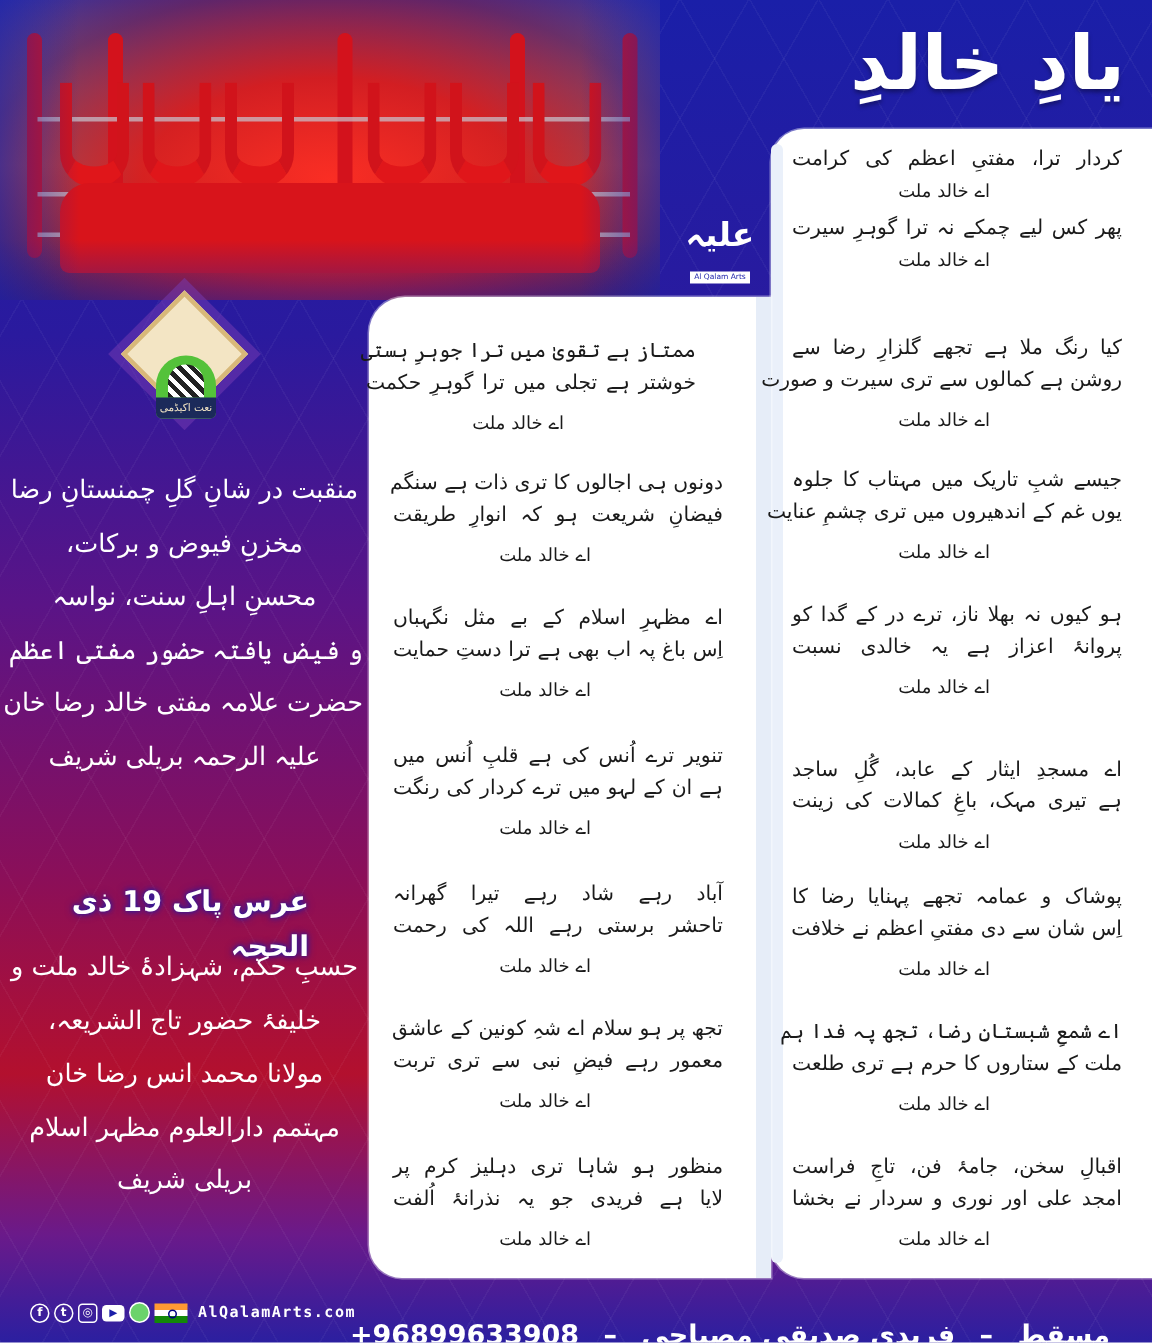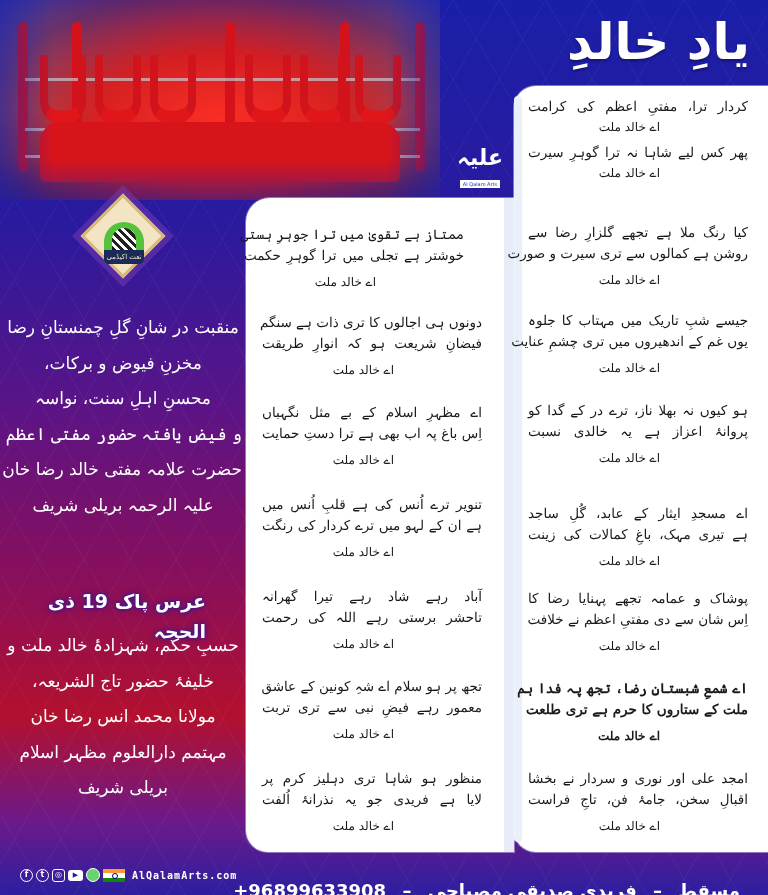--- a/index.html
+++ b/index.html
@@ -66,21 +66,21 @@
   .stanza .line { display: block; font-size: 13.5px; line-height: 21px; white-space: nowrap; text-align-last: justify; }
   .stanza .refrain { display: block; font-size: 12px; line-height: 20px; text-align: right; text-align-last: right; padding-right: 88px; margin-top: 6px; }
 
   
   .emblem {
     position: absolute; left: 93px; top: 206px; width: 60px; height: 60px;
     transform: rotate(45deg); background: #f3e5c4; border: 3px solid #d8b879;
     box-shadow: 0 0 0 6px rgba(120,60,180,0.5);
   }
   .emblem-inner {
-    position: absolute; left: 104px; top: 222px; width: 40px; height: 42px;
+    position: absolute; left: 104px; top: 237px; width: 40px; height: 42px;
     border-radius: 20px 20px 4px 4px; background: #54c23a; overflow: hidden;
   }
   .emblem-dome { position: absolute; left: 8px; top: 6px; width: 24px; height: 22px; background: repeating-linear-gradient(45deg, #222 0 3px, #fff 3px 6px); border-radius: 12px 12px 0 0; }
   .emblem-plate { position: absolute; left: 0; bottom: 0; width: 40px; height: 14px; background: #1b2a5a; color: #f3e5c4; font-size: 7px; text-align: center; line-height: 14px; direction: rtl; }
 
   .left-text {
     position: absolute; left: 4px; width: 238px; color: #ffffff; direction: rtl; text-align: center;
     font-family: "DejaVu Serif", serif;
   }
   .left-text .l { display: block; font-size: 17px; line-height: 35.5px; white-space: nowrap; }
@@ -147,21 +147,21 @@
 
 <div class="panel panel-mid">
   <div class="edge"></div>
 </div>
 
 <div class="stanza" style="left:528px; top:96px; width:220px;">
   <span class="line">کردار ترا، مفتیِ اعظم کی کرامت</span>
   <span class="refrain" style="margin-top:0">اے خالد ملت</span>
 </div>
 <div class="stanza" style="left:528px; top:142px; width:220px;">
-  <span class="line">پھر کس لیے شاہا نہ ترا گوہرِ سیرت</span>
+  <span class="line">پھر کس لیے چمکے نہ ترا گوہرِ سیرت</span>
   <span class="refrain" style="margin-top:0">اے خالد ملت</span>
 </div>
 <div class="stanza" style="left:528px; top:222px; width:220px;">
   <span class="line">کیا رنگ ملا ہے تجھے گلزارِ رضا سے</span>
   <span class="line">روشن ہے کمالوں سے تری سیرت و صورت</span>
   <span class="refrain">اے خالد ملت</span>
 </div>
 <div class="stanza" style="left:528px; top:310px; width:220px;">
   <span class="line">جیسے شبِ تاریک میں مہتاب کا جلوہ</span>
   <span class="line">یوں غم کے اندھیروں میں تری چشمِ عنایت</span>
@@ -175,28 +175,28 @@
 <div class="stanza" style="left:528px; top:503px; width:220px;">
   <span class="line">اے مسجدِ ایثار کے عابد، گُلِ ساجد</span>
   <span class="line">ہے تیری مہک، باغِ کمالات کی زینت</span>
   <span class="refrain">اے خالد ملت</span>
 </div>
 <div class="stanza" style="left:528px; top:588px; width:220px;">
   <span class="line">پوشاک و عمامہ تجھے پہنایا رضا کا</span>
   <span class="line">اِس شان سے دی مفتیِ اعظم نے خلافت</span>
   <span class="refrain">اے خالد ملت</span>
 </div>
-<div class="stanza" style="left:528px; top:678px; width:220px;font-weight:bold;">
+<div class="stanza" style="left:528px; top:678px; width:220px;">
   <span class="line">اے شمعِ شبستانِ رضا، تجھ پہ فدا ہم</span>
   <span class="line">ملت کے ستاروں کا حرم ہے تری طلعت</span>
   <span class="refrain">اے خالد ملت</span>
 </div>
 <div class="stanza" style="left:528px; top:768px; width:220px;">
+  <span class="line">اقبالِ سخن، جامۂ فن، تاجِ فراست</span>
   <span class="line">امجد علی اور نوری و سردار نے بخشا</span>
-  <span class="line">اقبالِ سخن، جامۂ فن، تاجِ فراست</span>
   <span class="refrain">اے خالد ملت</span>
 </div>
 
 <div class="stanza" style="left:244px; top:224px; width:220px;">
   <span class="line">ممتاز ہے تقویٰ میں ترا جوہرِ ہستی</span>
   <span class="line">خوشتر ہے تجلی میں ترا گوہرِ حکمت</span>
   <span class="refrain">اے خالد ملت</span>
 </div>
 <div class="stanza" style="left:262px; top:312px; width:220px;">
   <span class="line">دونوں ہی اجالوں کا تری ذات ہے سنگم</span>

